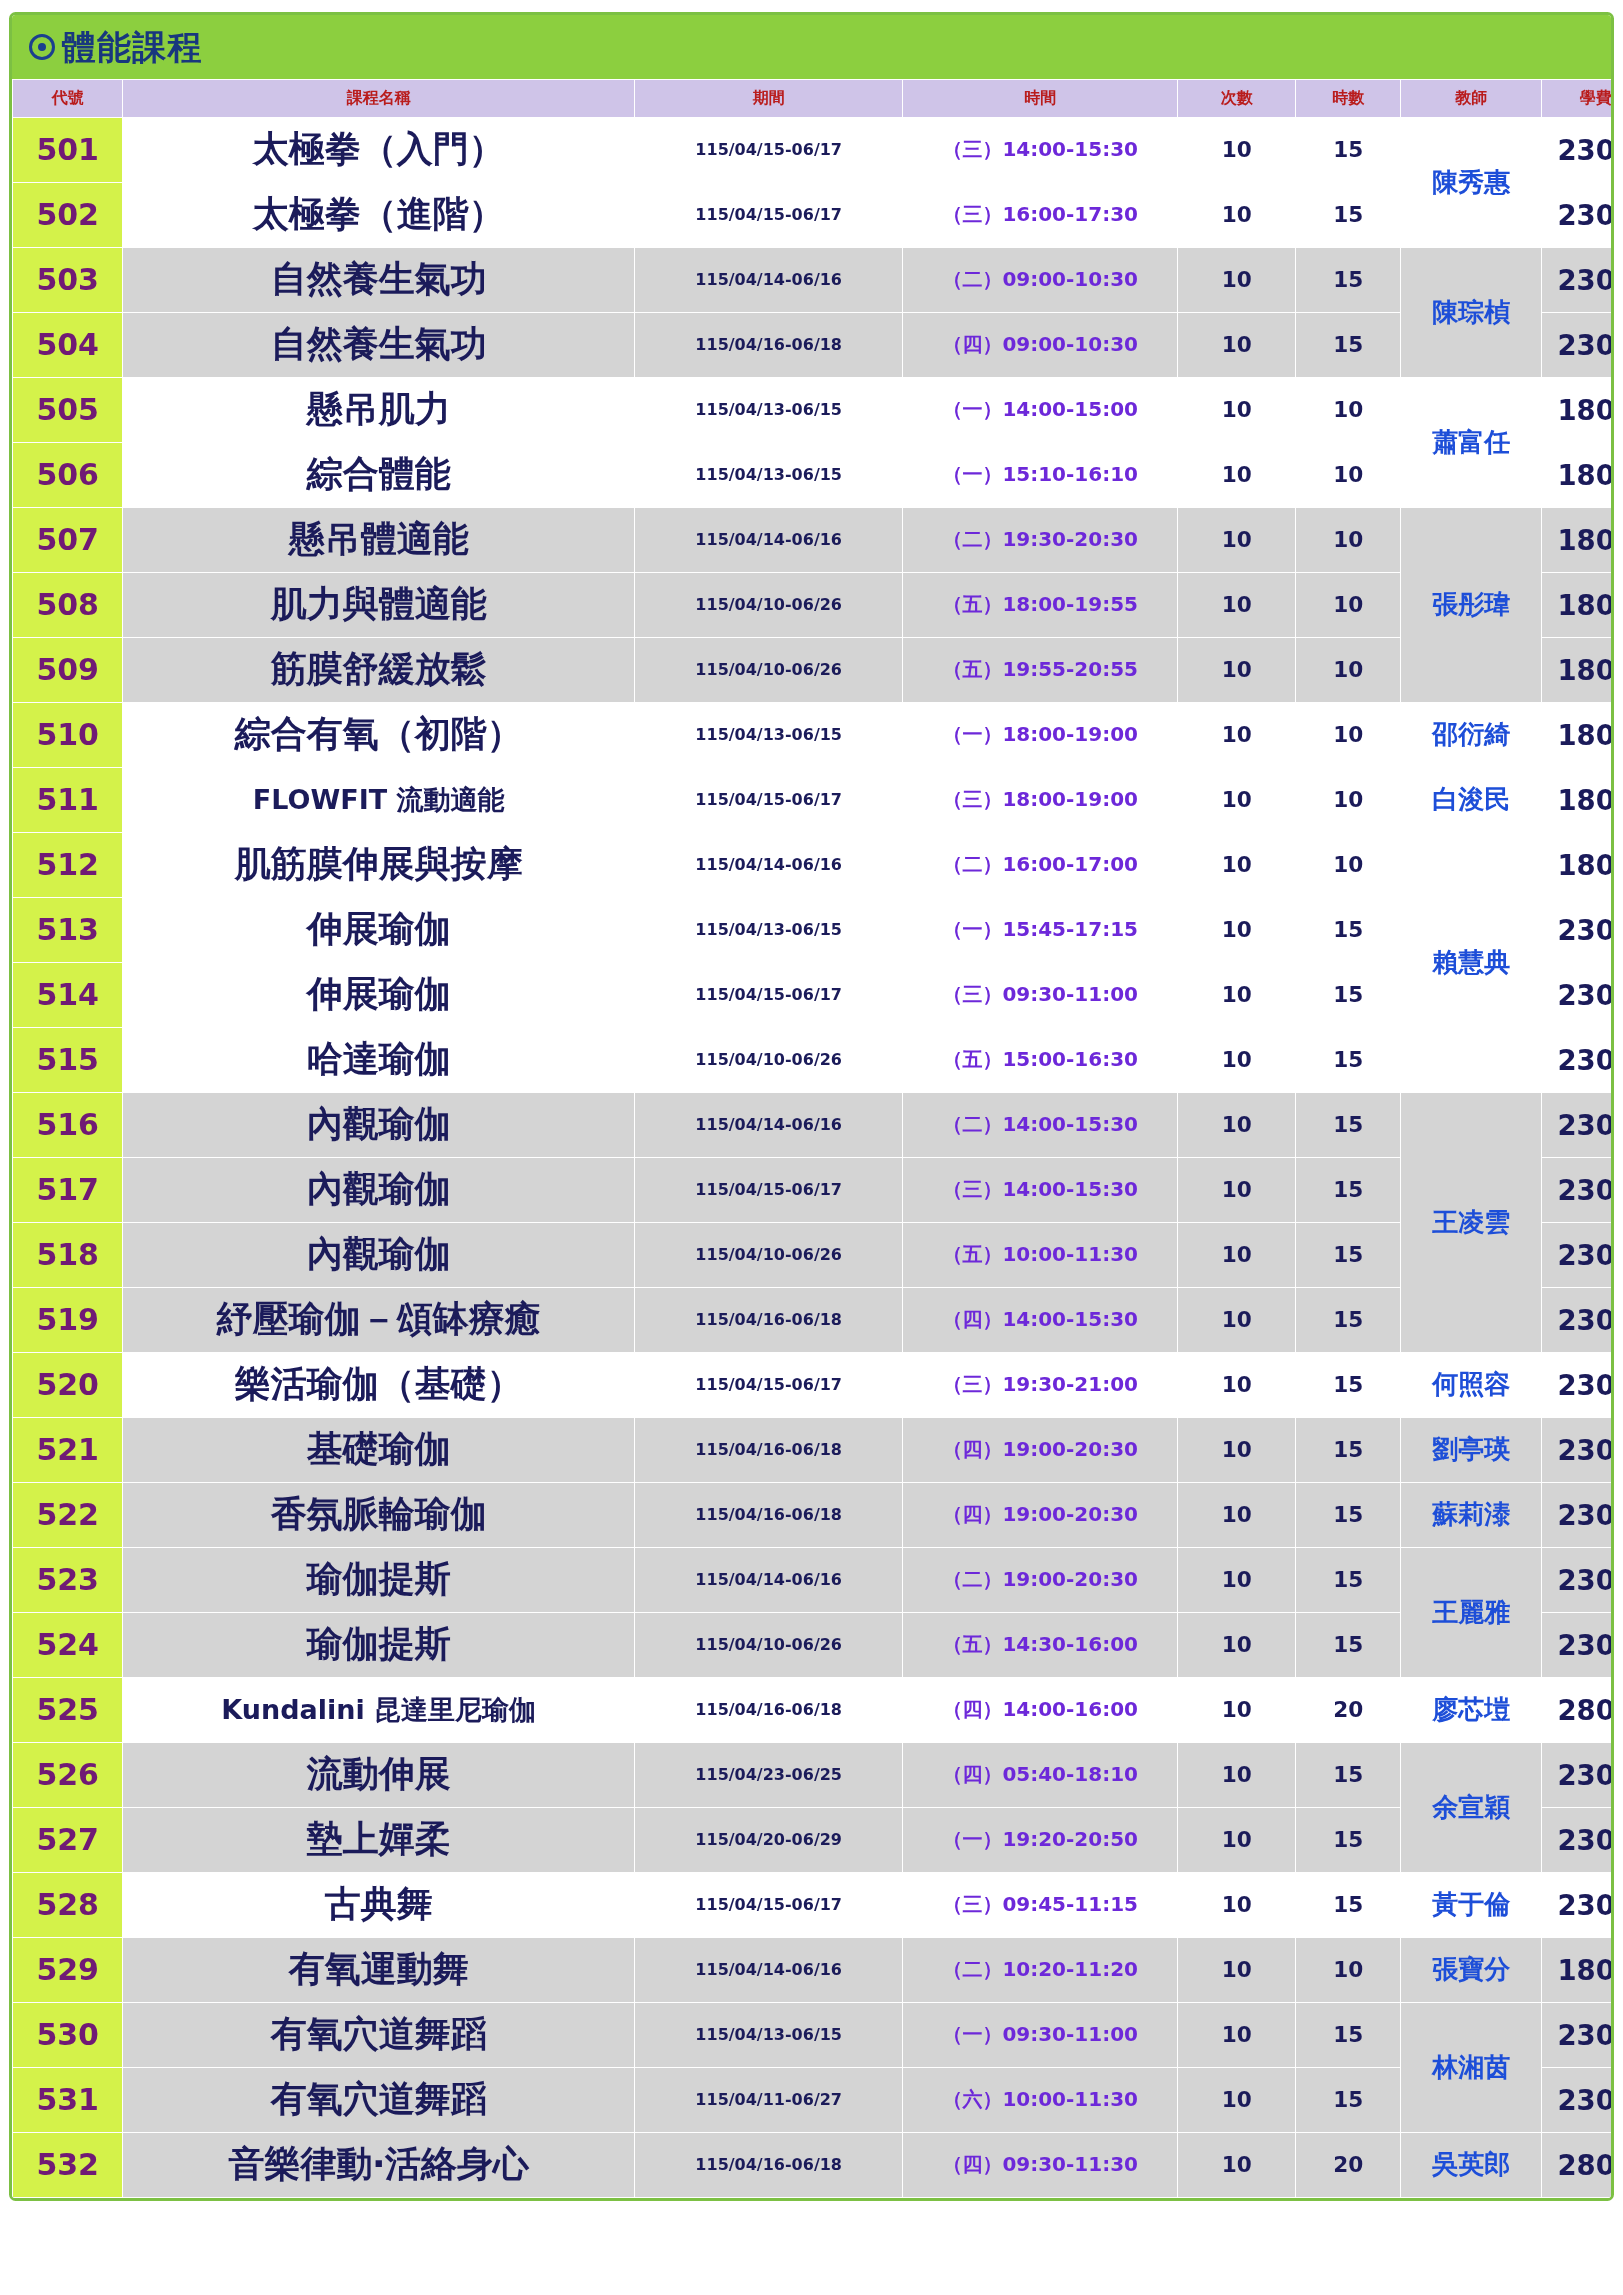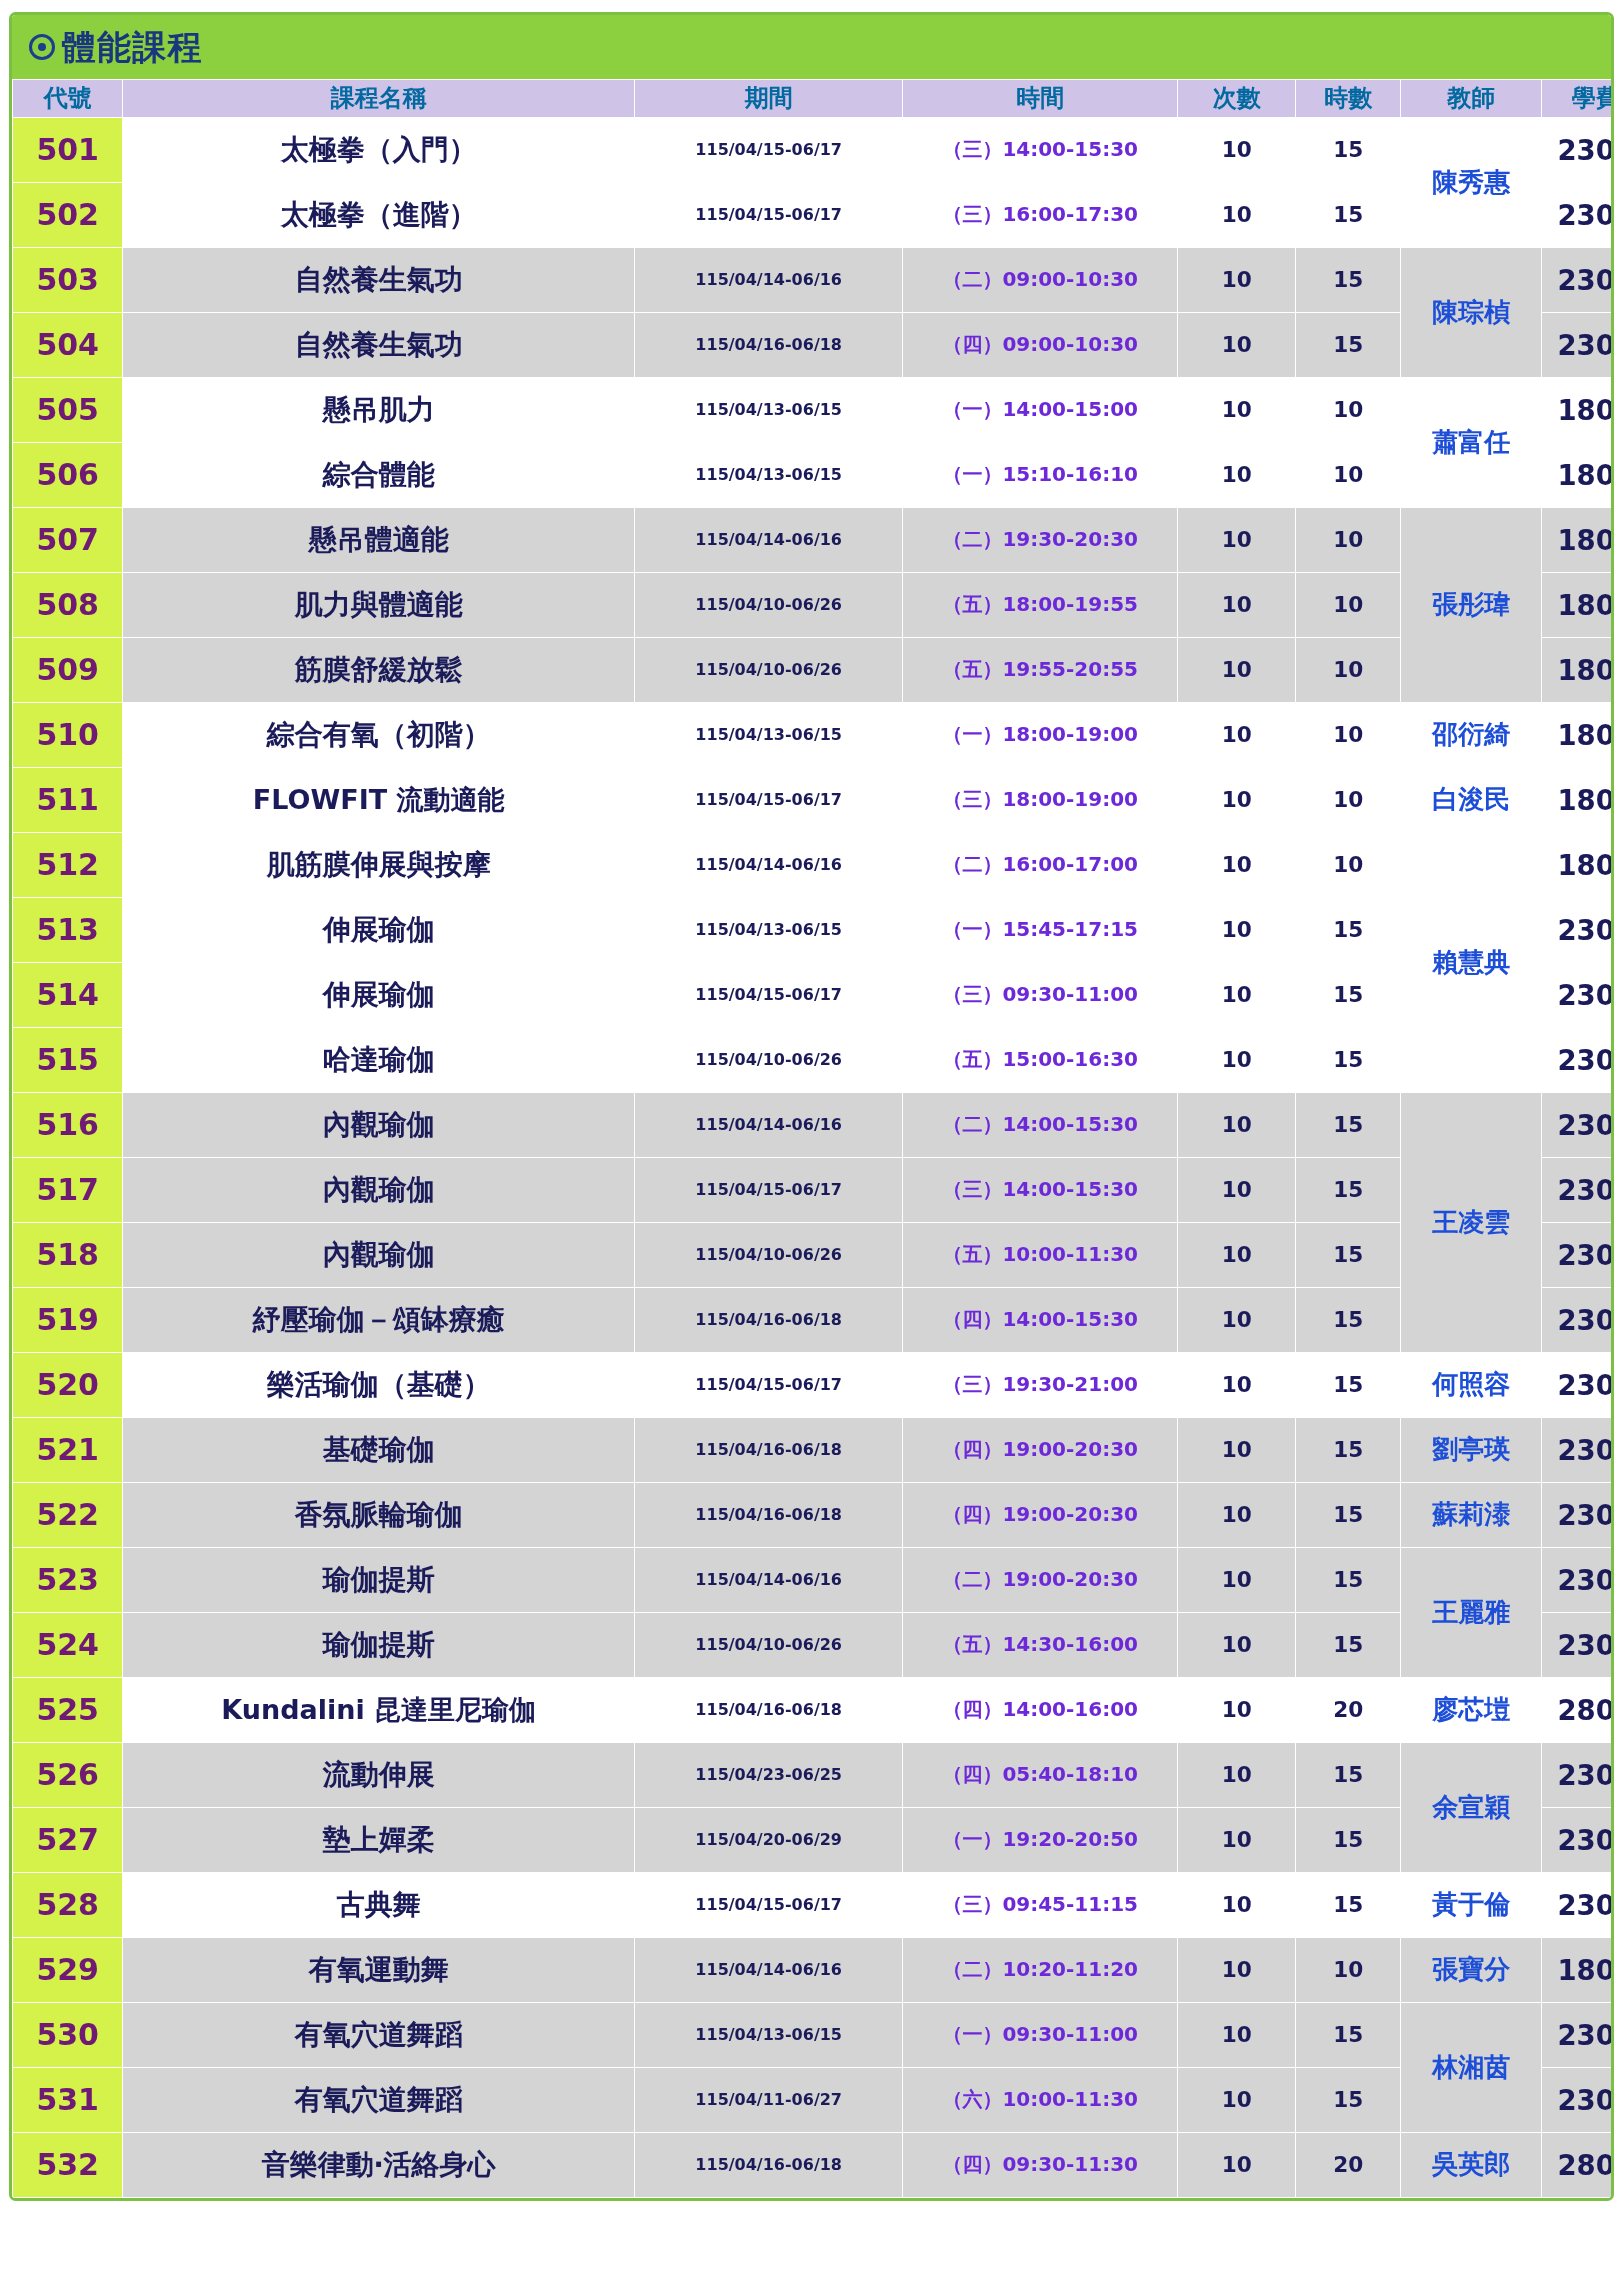--- a/index.html
+++ b/index.html
@@ -68,22 +68,22 @@
   }
   table.sched th, table.sched td{
     border:0.7px solid #ffffff;
     box-sizing:border-box;
     text-align:center;
     vertical-align:middle;
     padding:0;
   }
   thead th{
     background:#cfc4e8;
-    color:#0369a1;
-    font-size:24px;
+    color:#b91c1c;
+    font-size:16px;
     font-weight:bold;
     height:38px;
     border:0.7px solid #ffffff;
   }
   
   col.c-code{width:110px;}
   col.c-name{width:512px;}
   col.c-period{width:268px;}
   col.c-time{width:275px;}
   col.c-count{width:118px;}
@@ -91,21 +91,21 @@
   col.c-teacher{width:141px;}
   col.c-fee{width:108px;}
 
   td.code{
     font-size:30px;
     font-weight:bold;
     color:#701a75;
     height:65px;
   }
   td.name{
-    font-size:28px;
+    font-size:36px;
     font-weight:bold;
     color:#1b1b5a;
   }
   td.name.small{font-size:27px;}
   td.period{
     font-size:16px;
     color:#1b1b5a;
     font-weight:bold;
   }
   td.time{

